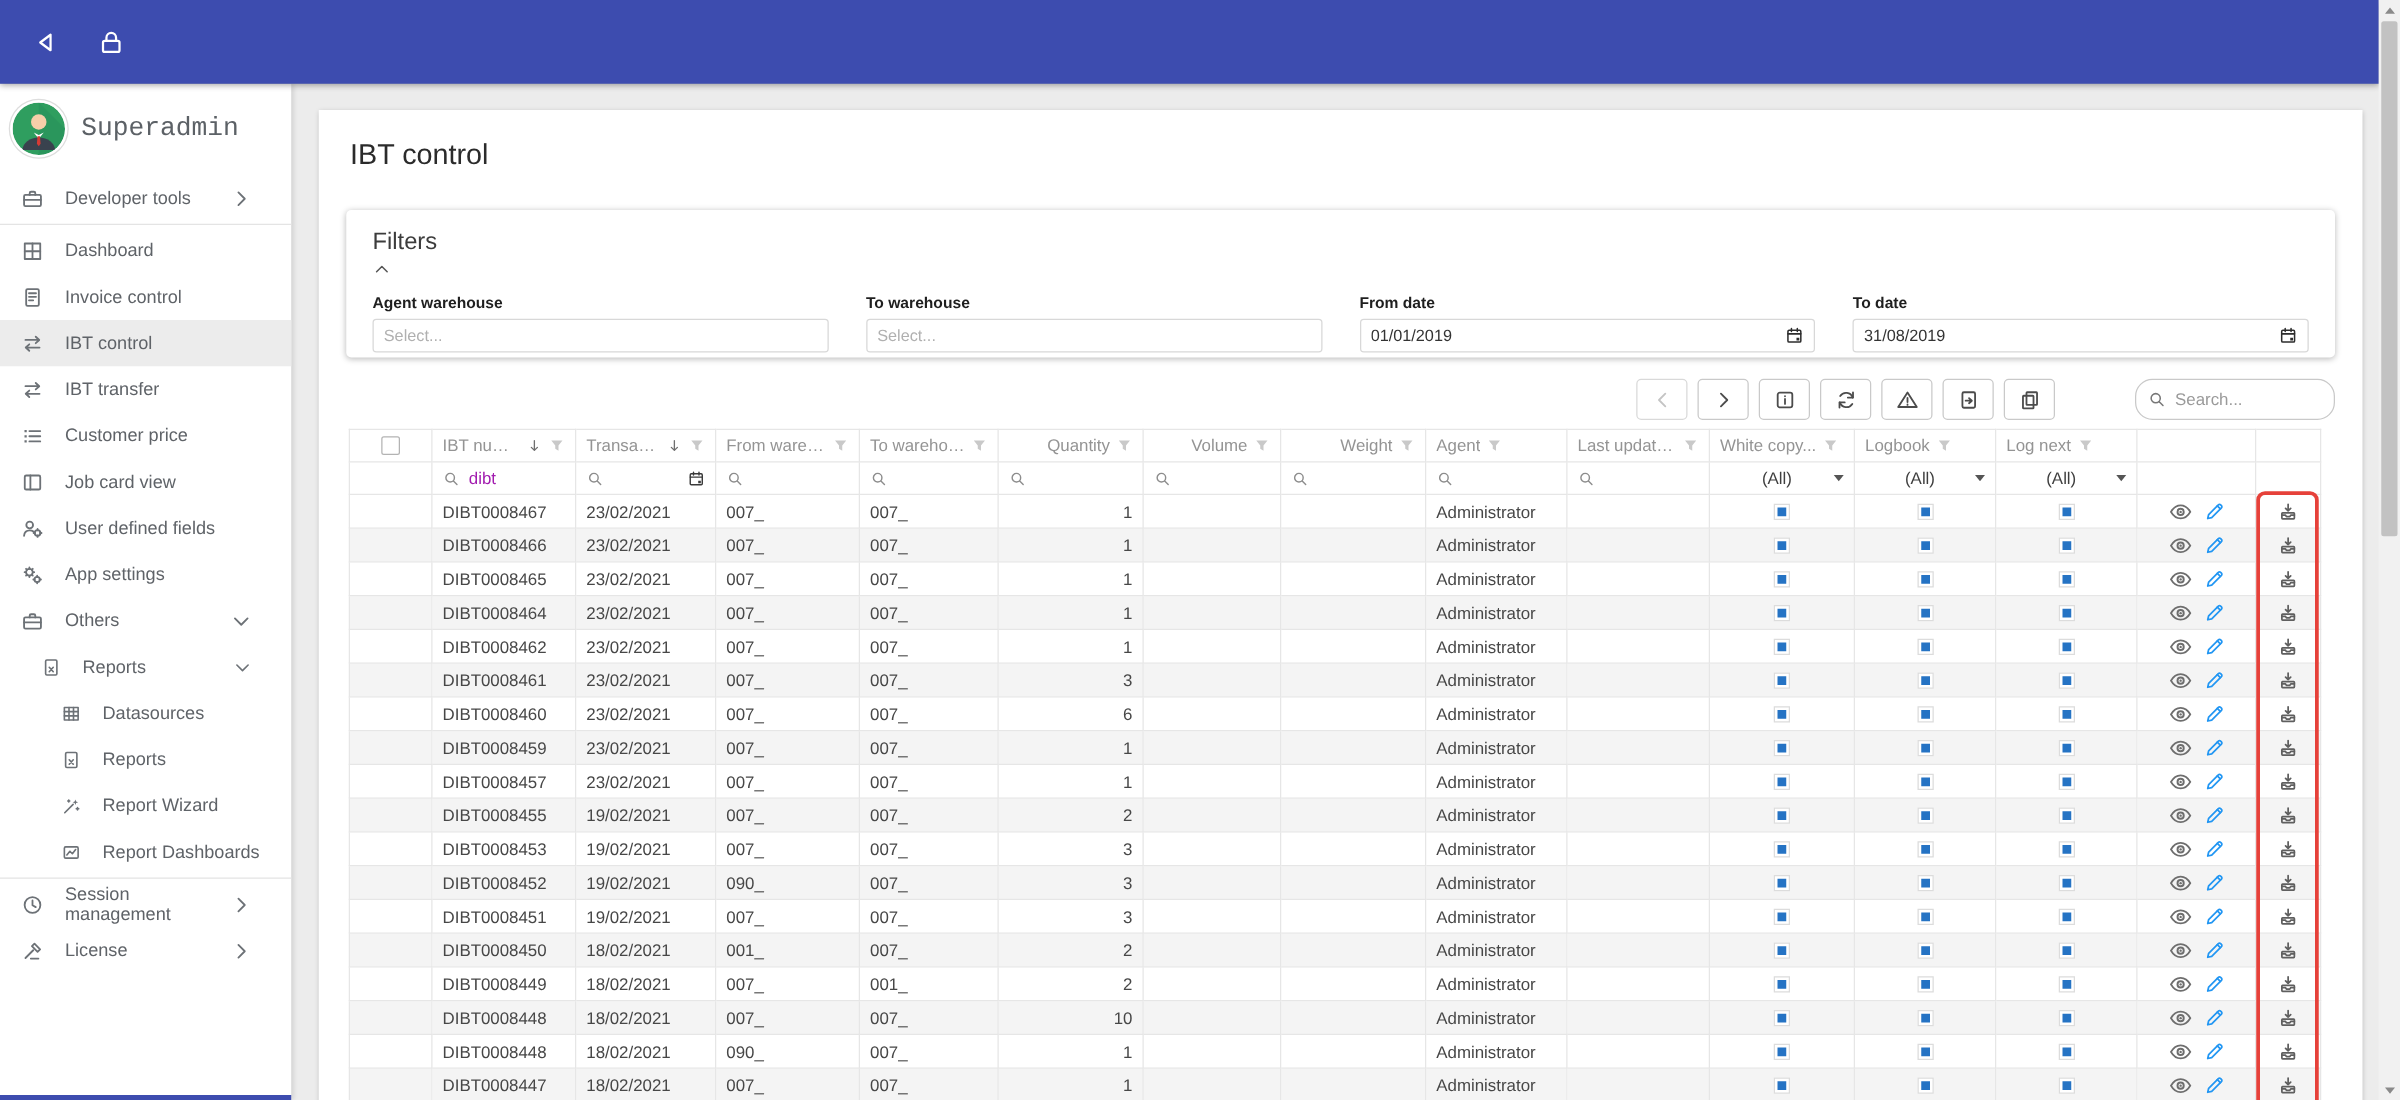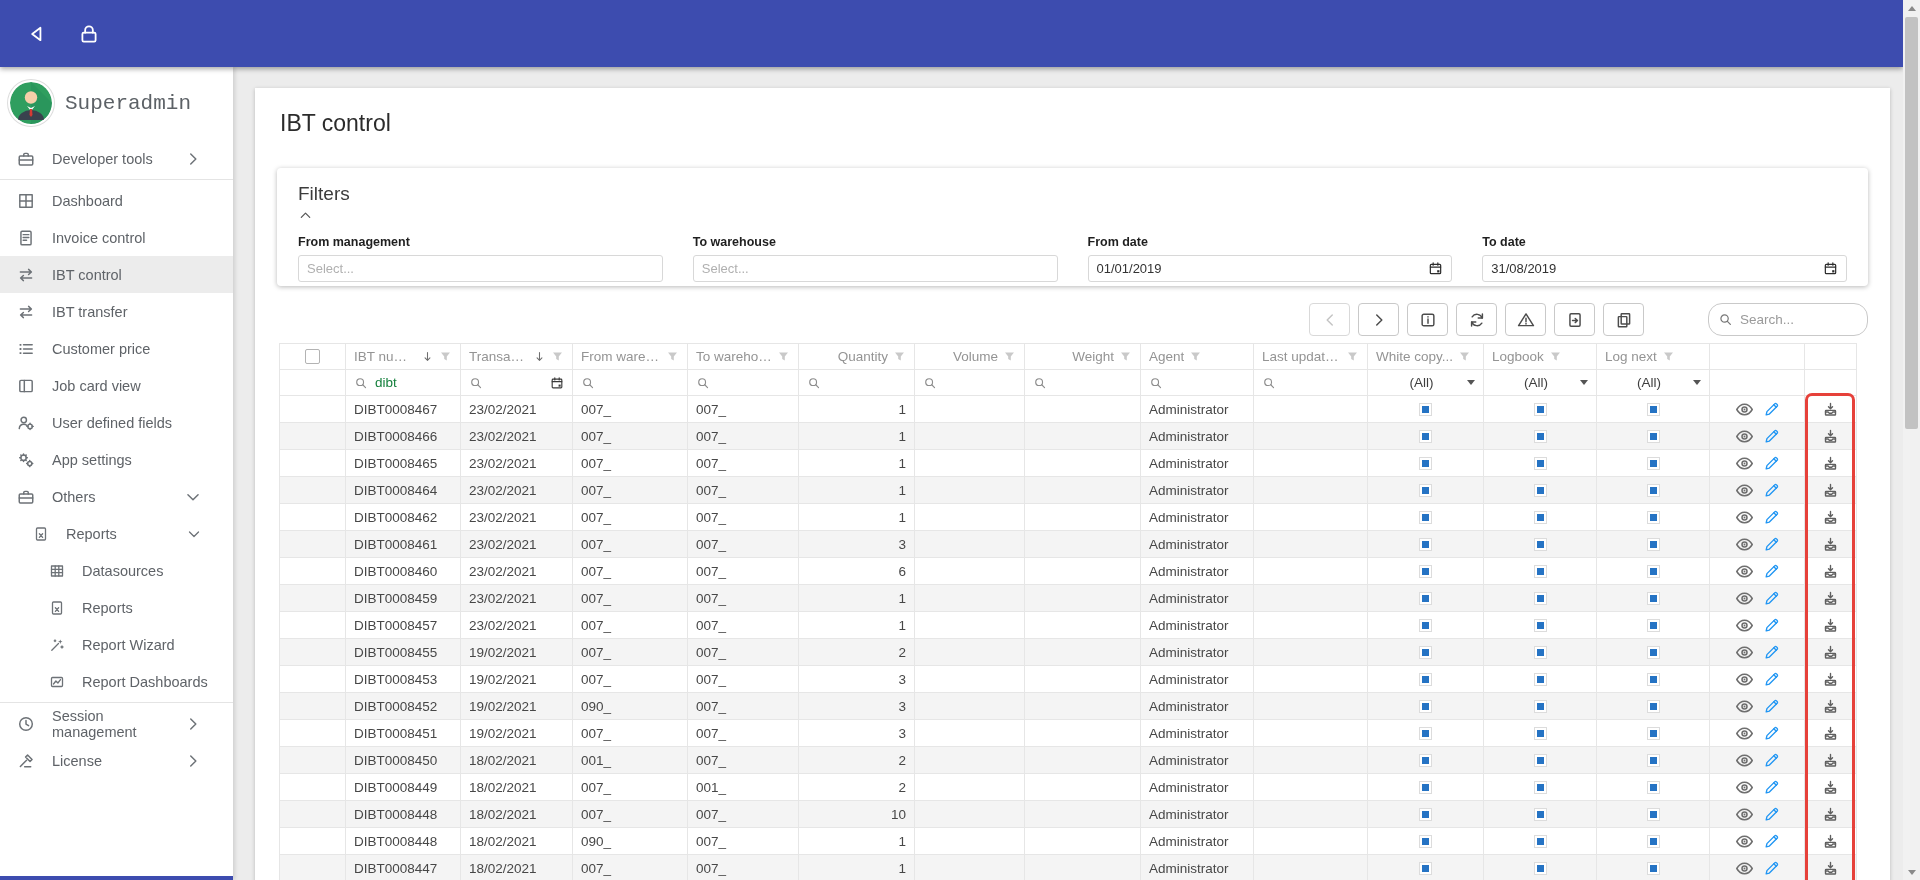--- a/index.html
+++ b/index.html
@@ -83,21 +83,21 @@
   table { border-collapse:collapse; table-layout:fixed; width:1577px; font-size:13.5px; color:#474747; }
   th, td { border:1px solid #e6e6e6; padding:0 8px; overflow:hidden; white-space:nowrap; }
   thead th { height:26px; font-weight:400; color:#949494; background:#fff; }
   .hcell { display:flex; align-items:center; gap:5px; }
   .hcell .hlabel { overflow:hidden; text-overflow:ellipsis; }
   .hcell.right { justify-content:flex-end; }
   .sort-icon { width:13px; height:13px; color:#6f6f6f; flex:0 0 13px; }
   .funnel-icon { width:13px; height:13px; color:#c9c9c9; flex:0 0 13px; cursor:pointer; }
   .filter-cell { display:flex; align-items:center; gap:7px; height:100%; }
   .mag-icon { width:14px; height:14px; color:#8d8d8d; flex:0 0 14px; }
-  .filter-cell input { border:none; outline:none; width:100%; min-width:10px; font-size:13.5px; font-family:inherit; color:#15803d; background:transparent; }
+  .filter-cell input { border:none; outline:none; width:100%; min-width:10px; font-size:13.5px; font-family:inherit; color:#a21caf; background:transparent; }
   .cal-icon { width:14px; height:14px; color:#3a3a3a; flex:0 0 14px; margin-left:auto; cursor:pointer; }
   .all-select { display:flex; align-items:center; width:100%; cursor:pointer; color:#3f3f3f; }
   .all-select .all-label { flex:1; text-align:center; }
   .caret { width:0; height:0; border-left:4px solid transparent; border-right:4px solid transparent; border-top:5px solid #555; }
   tbody td { height:27px; }
   tbody tr:nth-child(even) td { background:#f4f4f4; }
   tbody tr:nth-child(odd) td { background:#fff; }
   td.num { text-align:right; }
   td.ctr { text-align:center; }
   .checkbox { width:15px; height:15px; border:1px solid #b3b3b3; border-radius:2px; background:#fff; display:inline-block; cursor:pointer; }
@@ -348,21 +348,21 @@
     <div class="filters-head">
       <h2>Filters</h2>
       <span class="icon collapse-icon">
         <svg viewBox="0 0 16 16">
             <path d="M3.5 10L8 5.5L12.5 10"></path>
           </svg>
       </span>
     </div>
     <div class="filters-row">
         <div class="field">
-          <div class="f-label">From management</div>
+          <div class="f-label">Agent warehouse</div>
           <div class="f-input">
             <input value="" placeholder="Select..." style="">
           </div>
         </div>
         <div class="field">
           <div class="f-label">To warehouse</div>
           <div class="f-input">
             <input value="" placeholder="Select..." style="">
           </div>
         </div>

